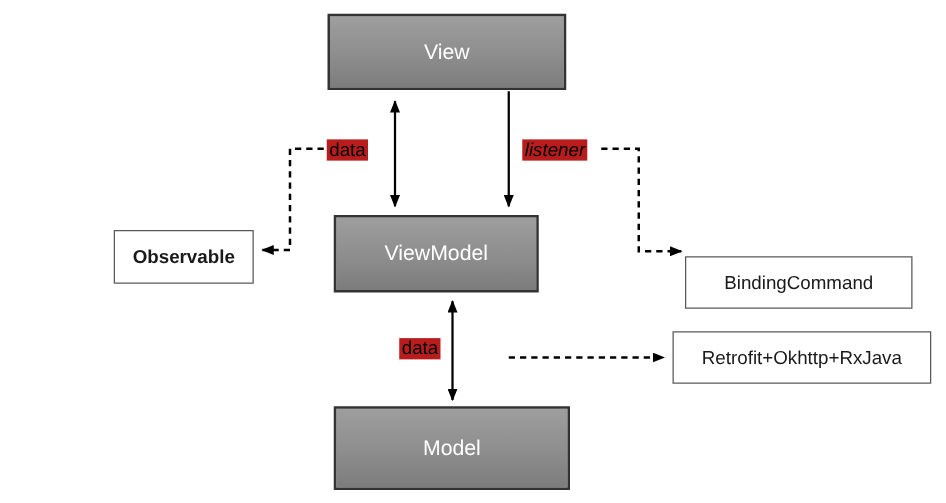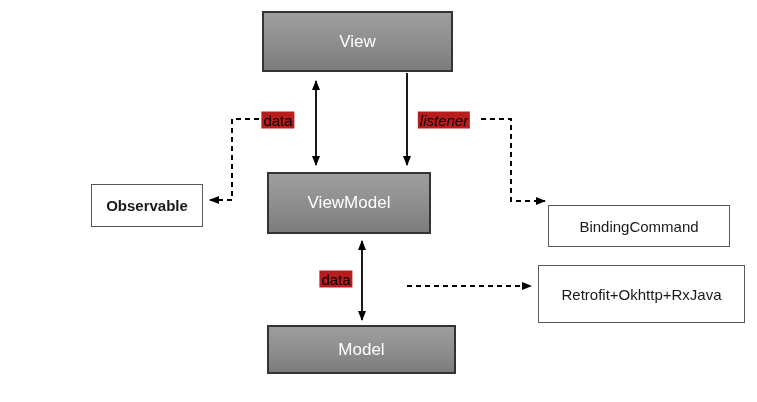--- a/index.html
+++ b/index.html
@@ -37,24 +37,24 @@
     font-size: 17px;
   }
   .node.secondary {
     background: #ffffff;
     border: 1px solid #595959;
     color: #1a1a1a;
     font-size: 15px;
   }
   #node-view       { left: 262px; top: 11px;  width: 191px; height: 61px; }
   #node-viewmodel  { left: 267px; top: 172px; width: 164px; height: 62px; }
-  #node-model      { left: 267px; top: 325px; width: 189px; height: 49px; justify-content: center; }
+  #node-model      { left: 267px; top: 325px; width: 189px; height: 67px; justify-content: center; }
   #node-observable     { left: 91px;  top: 184px; width: 112px; height: 43px; font-weight: bold; }
   #node-bindingcommand { left: 548px; top: 180px; width: 182px; height: 42px; margin-top: 25px; }
-  #node-retrofit       { left: 538px; top: 265px; width: 207px; height: 58px; }
+  #node-retrofit       { left: 538px; top: 265px; width: 207px; height: 42px; }
   .edge-label {
     position: absolute;
     transform: translate(-50%, -50%);
     color: #000000;
     font-size: 15px;
     white-space: nowrap;
     background: #b91c1c;
     padding: 0 2px;
   }
   #label-data-top    { left: 278px; top: 120px; }

